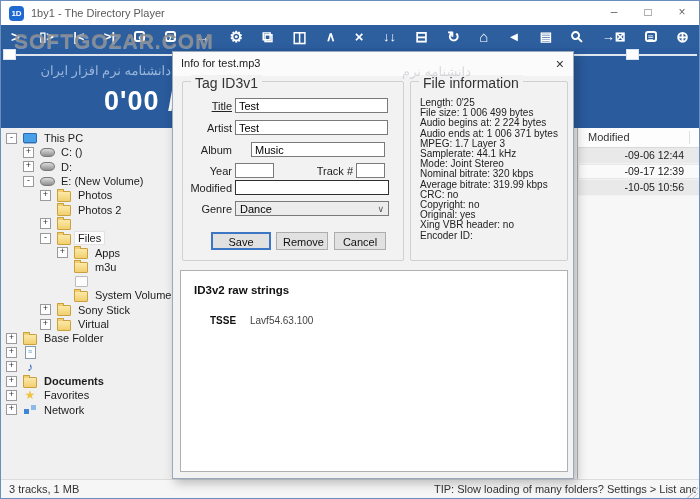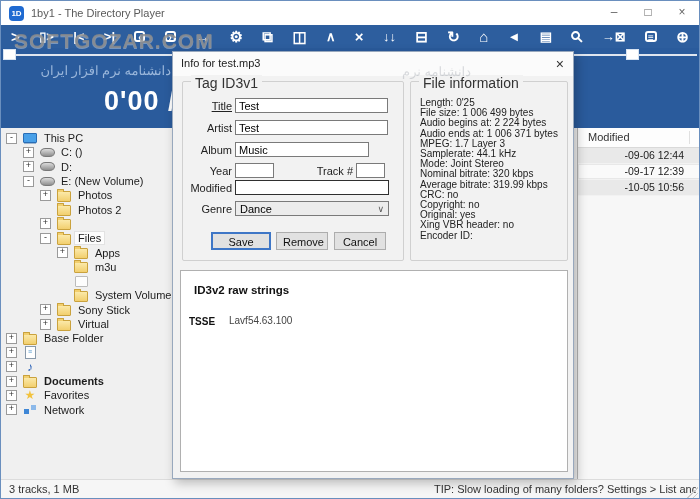--- a/index.html
+++ b/index.html
@@ -79,21 +79,21 @@
   .flabel{font-size:11px;color:#222;text-align:right;display:inline-block;}
   .tinput{height:15px;border:1px solid #7a7a7a;background:#fff;font-size:11px;font-family:"Liberation Sans",sans-serif;padding:0 3px;box-sizing:border-box;}
   .tinput.focused{border:1px solid #2f2f2f;}
   .selectbox{height:15px;border:1px solid #7a7a7a;background:#ececec;font-size:11px;display:flex;align-items:center;justify-content:space-between;padding:0 4px;box-sizing:border-box;}
   .sel-chev{font-size:9px;color:#555;}
   .btn{position:absolute;height:18px;background:#e1e1e1;border:1px solid #adadad;font-size:11px;font-family:"Liberation Sans",sans-serif;color:#111;text-align:center;line-height:16px;box-sizing:border-box;}
   .btn.default{border:2px solid #3e76c6;line-height:14px;}
   .info-lines{position:absolute;left:9px;top:16px;right:4px;font-size:10px;line-height:10.2px;color:#222;}
   .id3box{position:absolute;left:7px;top:218px;width:388px;height:202px;background:#fff;border:1px solid #b0b0b0;box-sizing:border-box;}
   .id3-title{position:absolute;left:13px;top:13px;font-size:11.5px;font-weight:700;color:#111;}
-  .id3-row{position:absolute;left:8px;display:flex;font-size:10px;align-items:flex-end;}
+  .id3-row{position:absolute;left:29px;display:flex;font-size:10px;}
   .id3-key{width:40px;font-weight:700;color:#111;flex:none;}
   .id3-val{color:#444;width:330px;line-height:11.5px;word-wrap:break-word;}
 </style>
 </head>
 <body>
 
 <div id="window">
 
   <div class="titlebar">
     <div class="appicon">1D</div>
@@ -305,21 +305,21 @@
     <div class="frow" style="left:9px;top:46px;width:220px;">
       <span class="flabel" style="width:50px;text-decoration:underline;">Title</span>
       <input class="tinput" style="width: 153px; margin-left: 3px;" value="Test">
     </div>
     <div class="frow" style="left:9px;top:68px;width:220px;">
       <span class="flabel" style="width:50px;">Artist</span>
       <input class="tinput" style="width: 153px; margin-left: 3px;" value="Test">
     </div>
     <div class="frow" style="left:9px;top:90px;width:220px;">
       <span class="flabel" style="width:50px;">Album</span>
-      <input class="tinput" style="width: 134px; margin-left: 3px;" value="Music">
+      <input class="tinput" style="width: 134px; margin-left: 19px;" value="Music">
     </div>
     <div class="frow" style="left:9px;top:111px;width:220px;">
       <span class="flabel" style="width:50px;">Year</span>
       <input class="tinput" style="width: 39px; margin-left: 3px;" value="">
       <span class="flabel" style="width:79px;">Track #</span>
       <input class="tinput" style="width: 29px; margin-left: 3px;" value="">
     </div>
     <div class="frow" style="left:9px;top:128px;width:220px;">
       <span class="flabel" style="width:50px;">Modified</span>
       <input class="tinput focused" style="width: 154px; margin-left: 3px;" value="">

